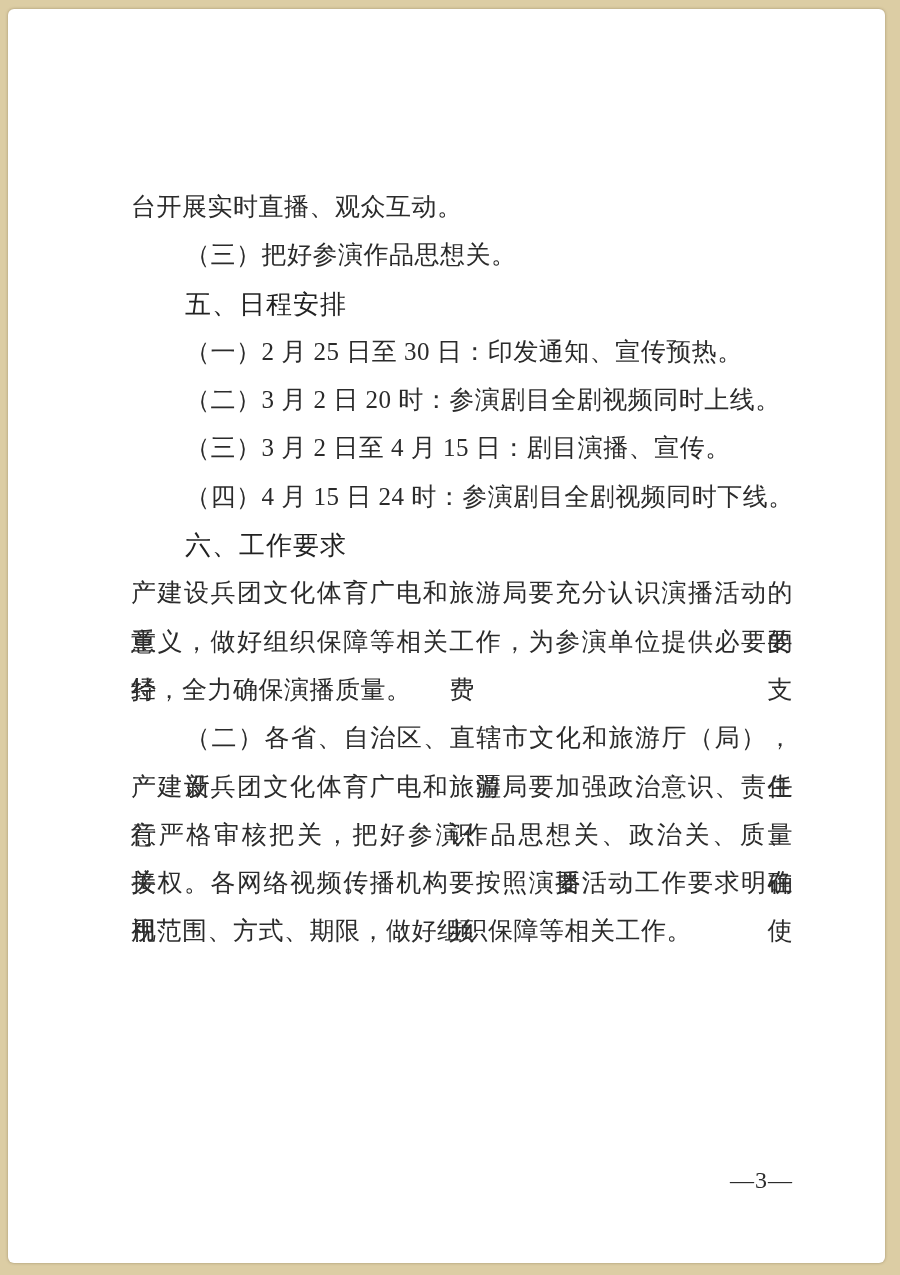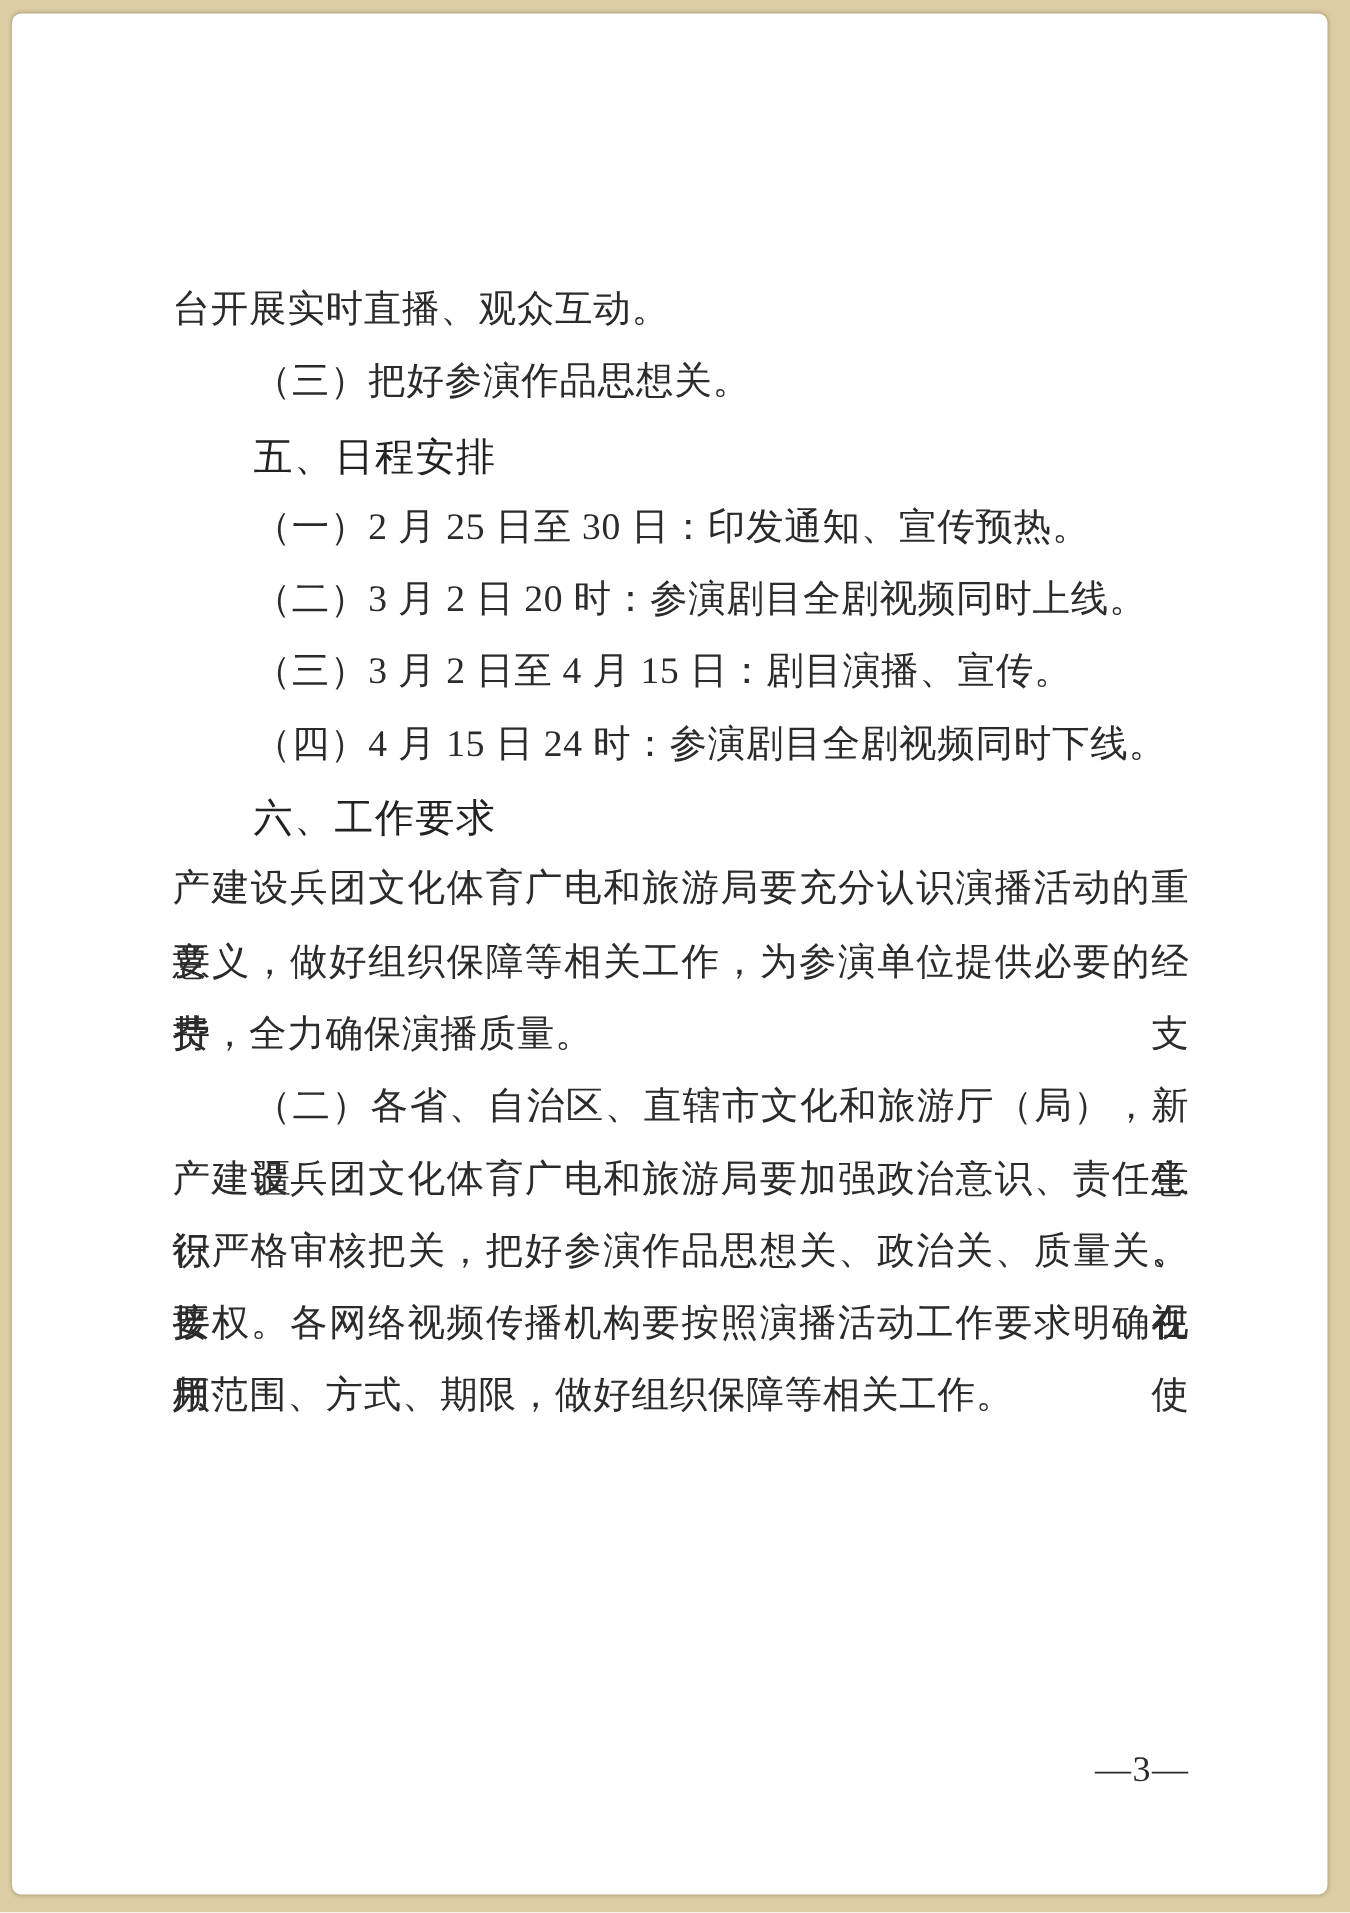--- a/index.html
+++ b/index.html
@@ -30,20 +30,21 @@
     top: 174px;
     width: 678px;
   }
   .l {
     height: 48.3px;
     line-height: 48.3px;
     font-size: 25px;
     letter-spacing: 0.5px;
     color: var(--ink, #2b2b2b);
     white-space: nowrap;
+    margin-left: 16px;
   }
   .flush { padding-left: 0; }
   .indent { padding-left: 54px; }
   .heading {
     padding-left: 54px;
     font-family: "Liberation Sans", "DejaVu Sans", sans-serif;
     font-weight: 400;
     font-size: 26px;
     letter-spacing: 1px;
     color: #222222;

